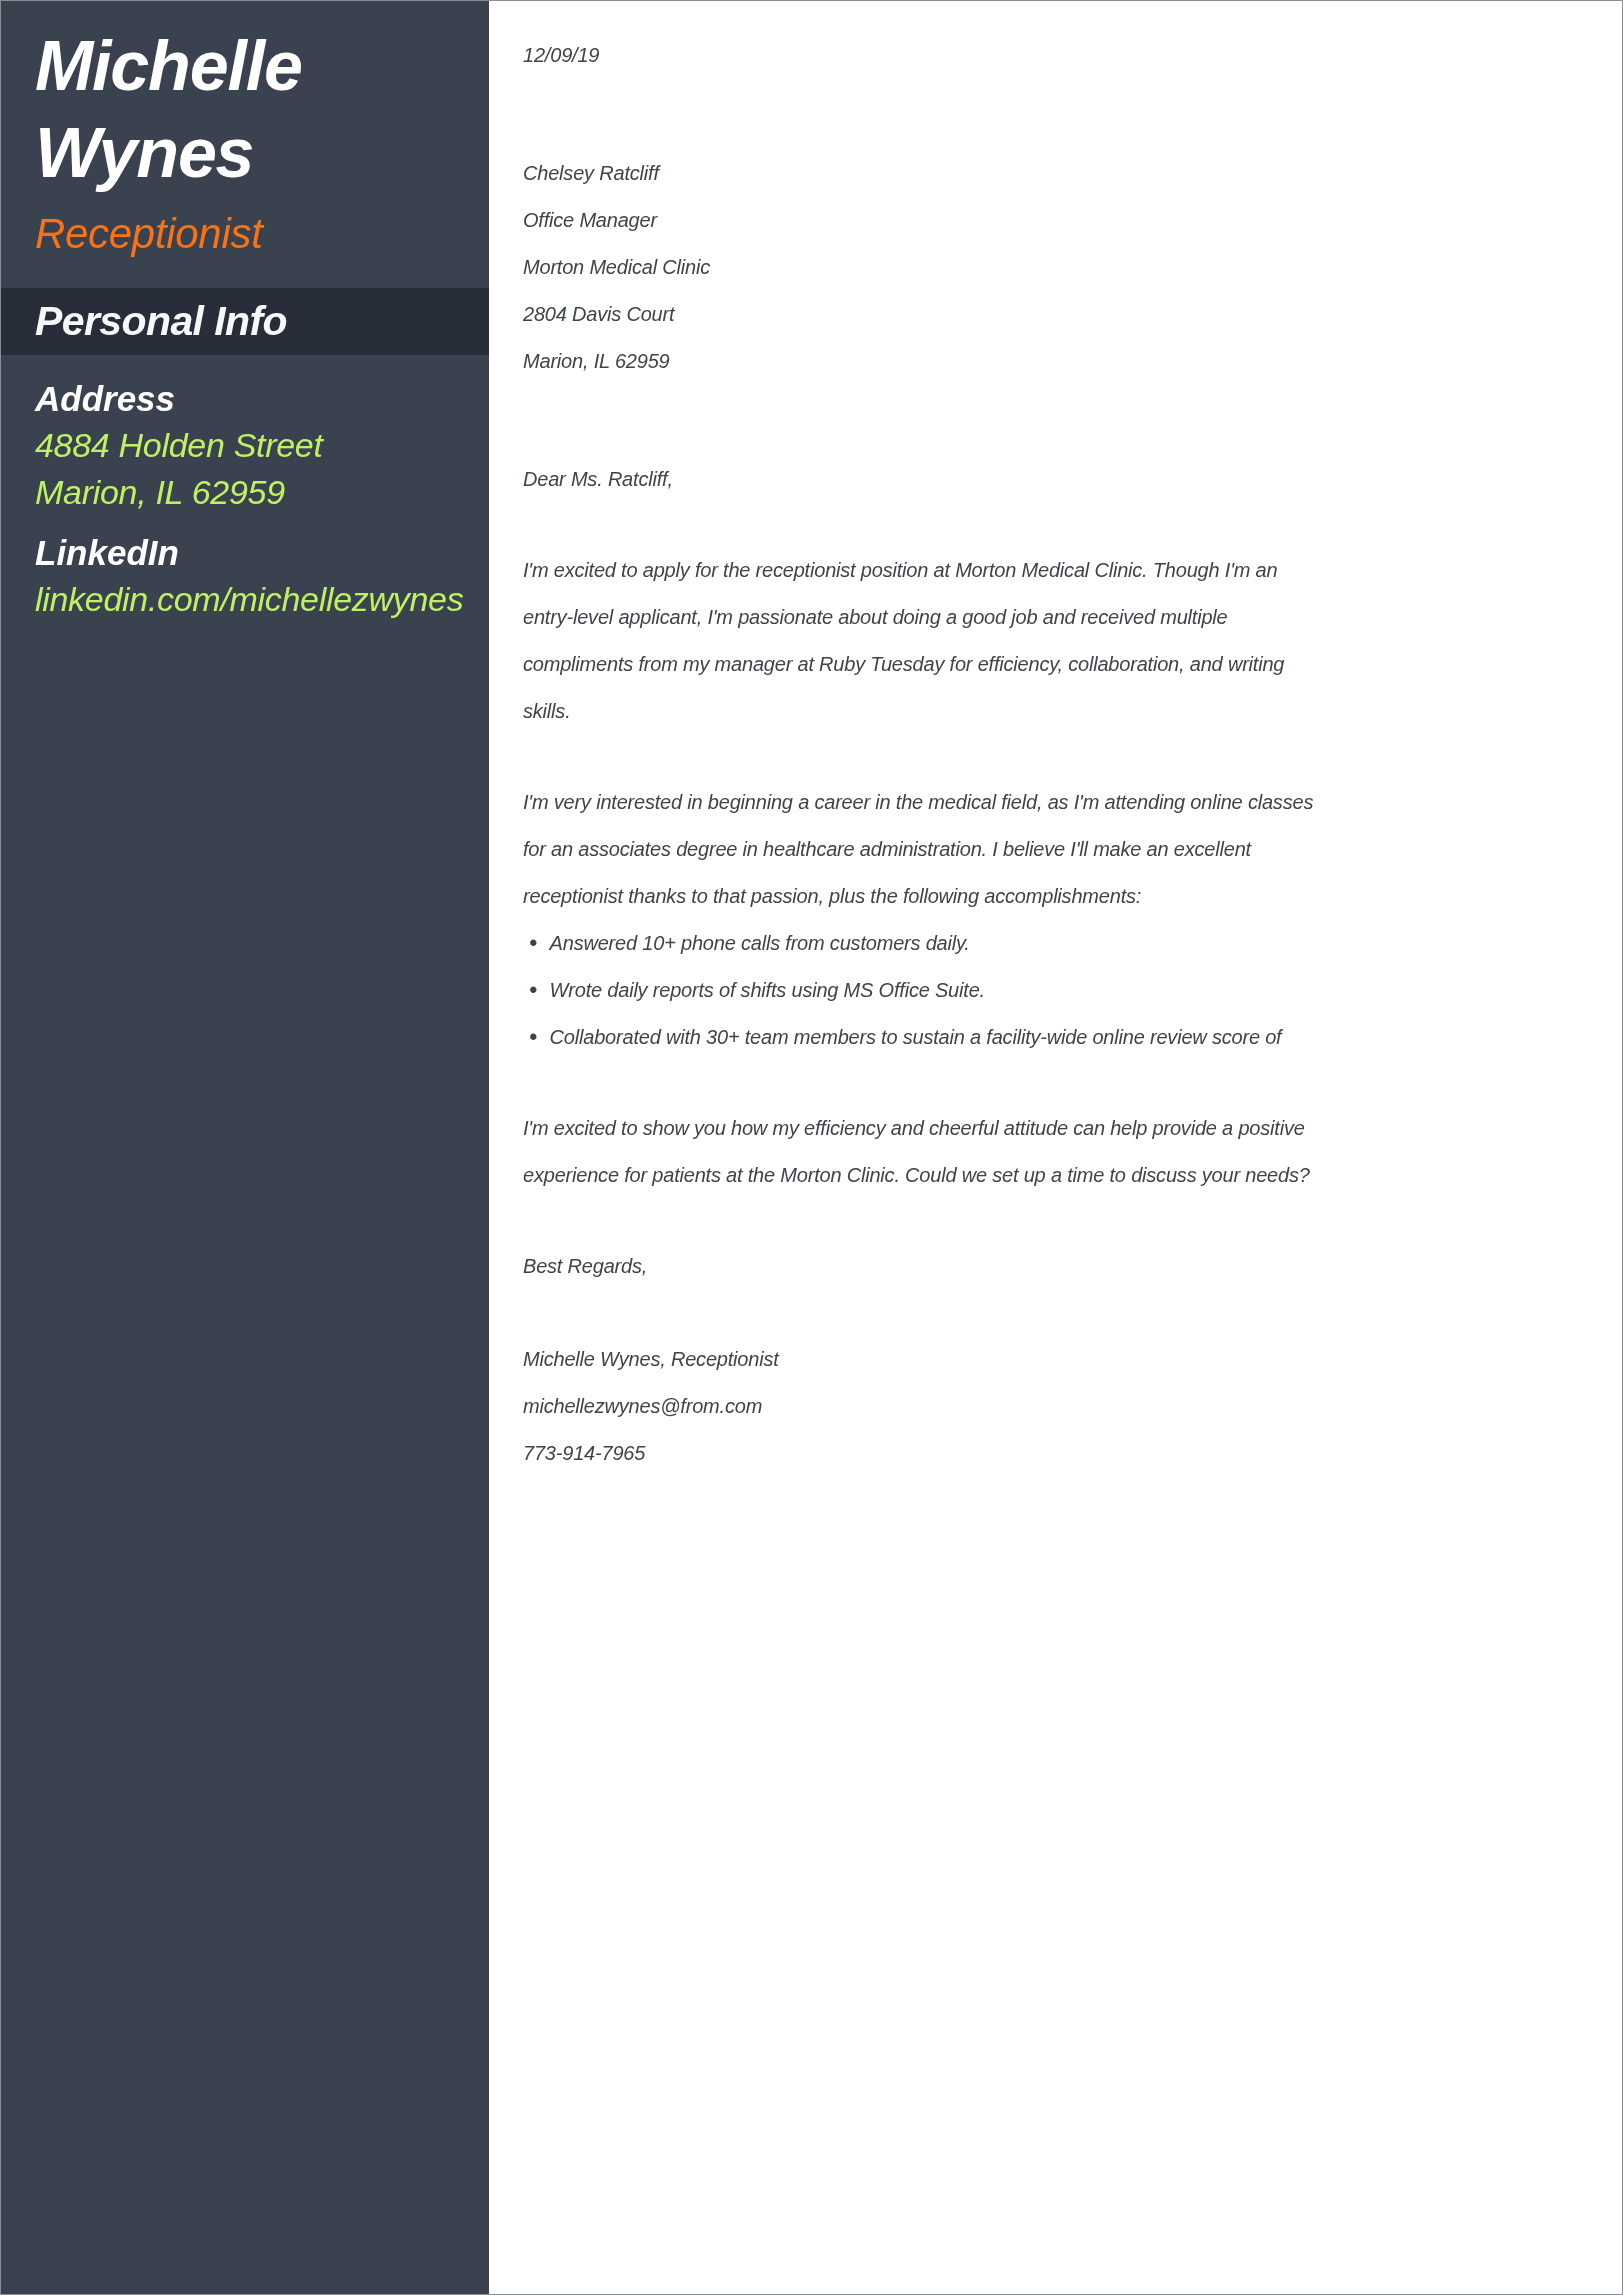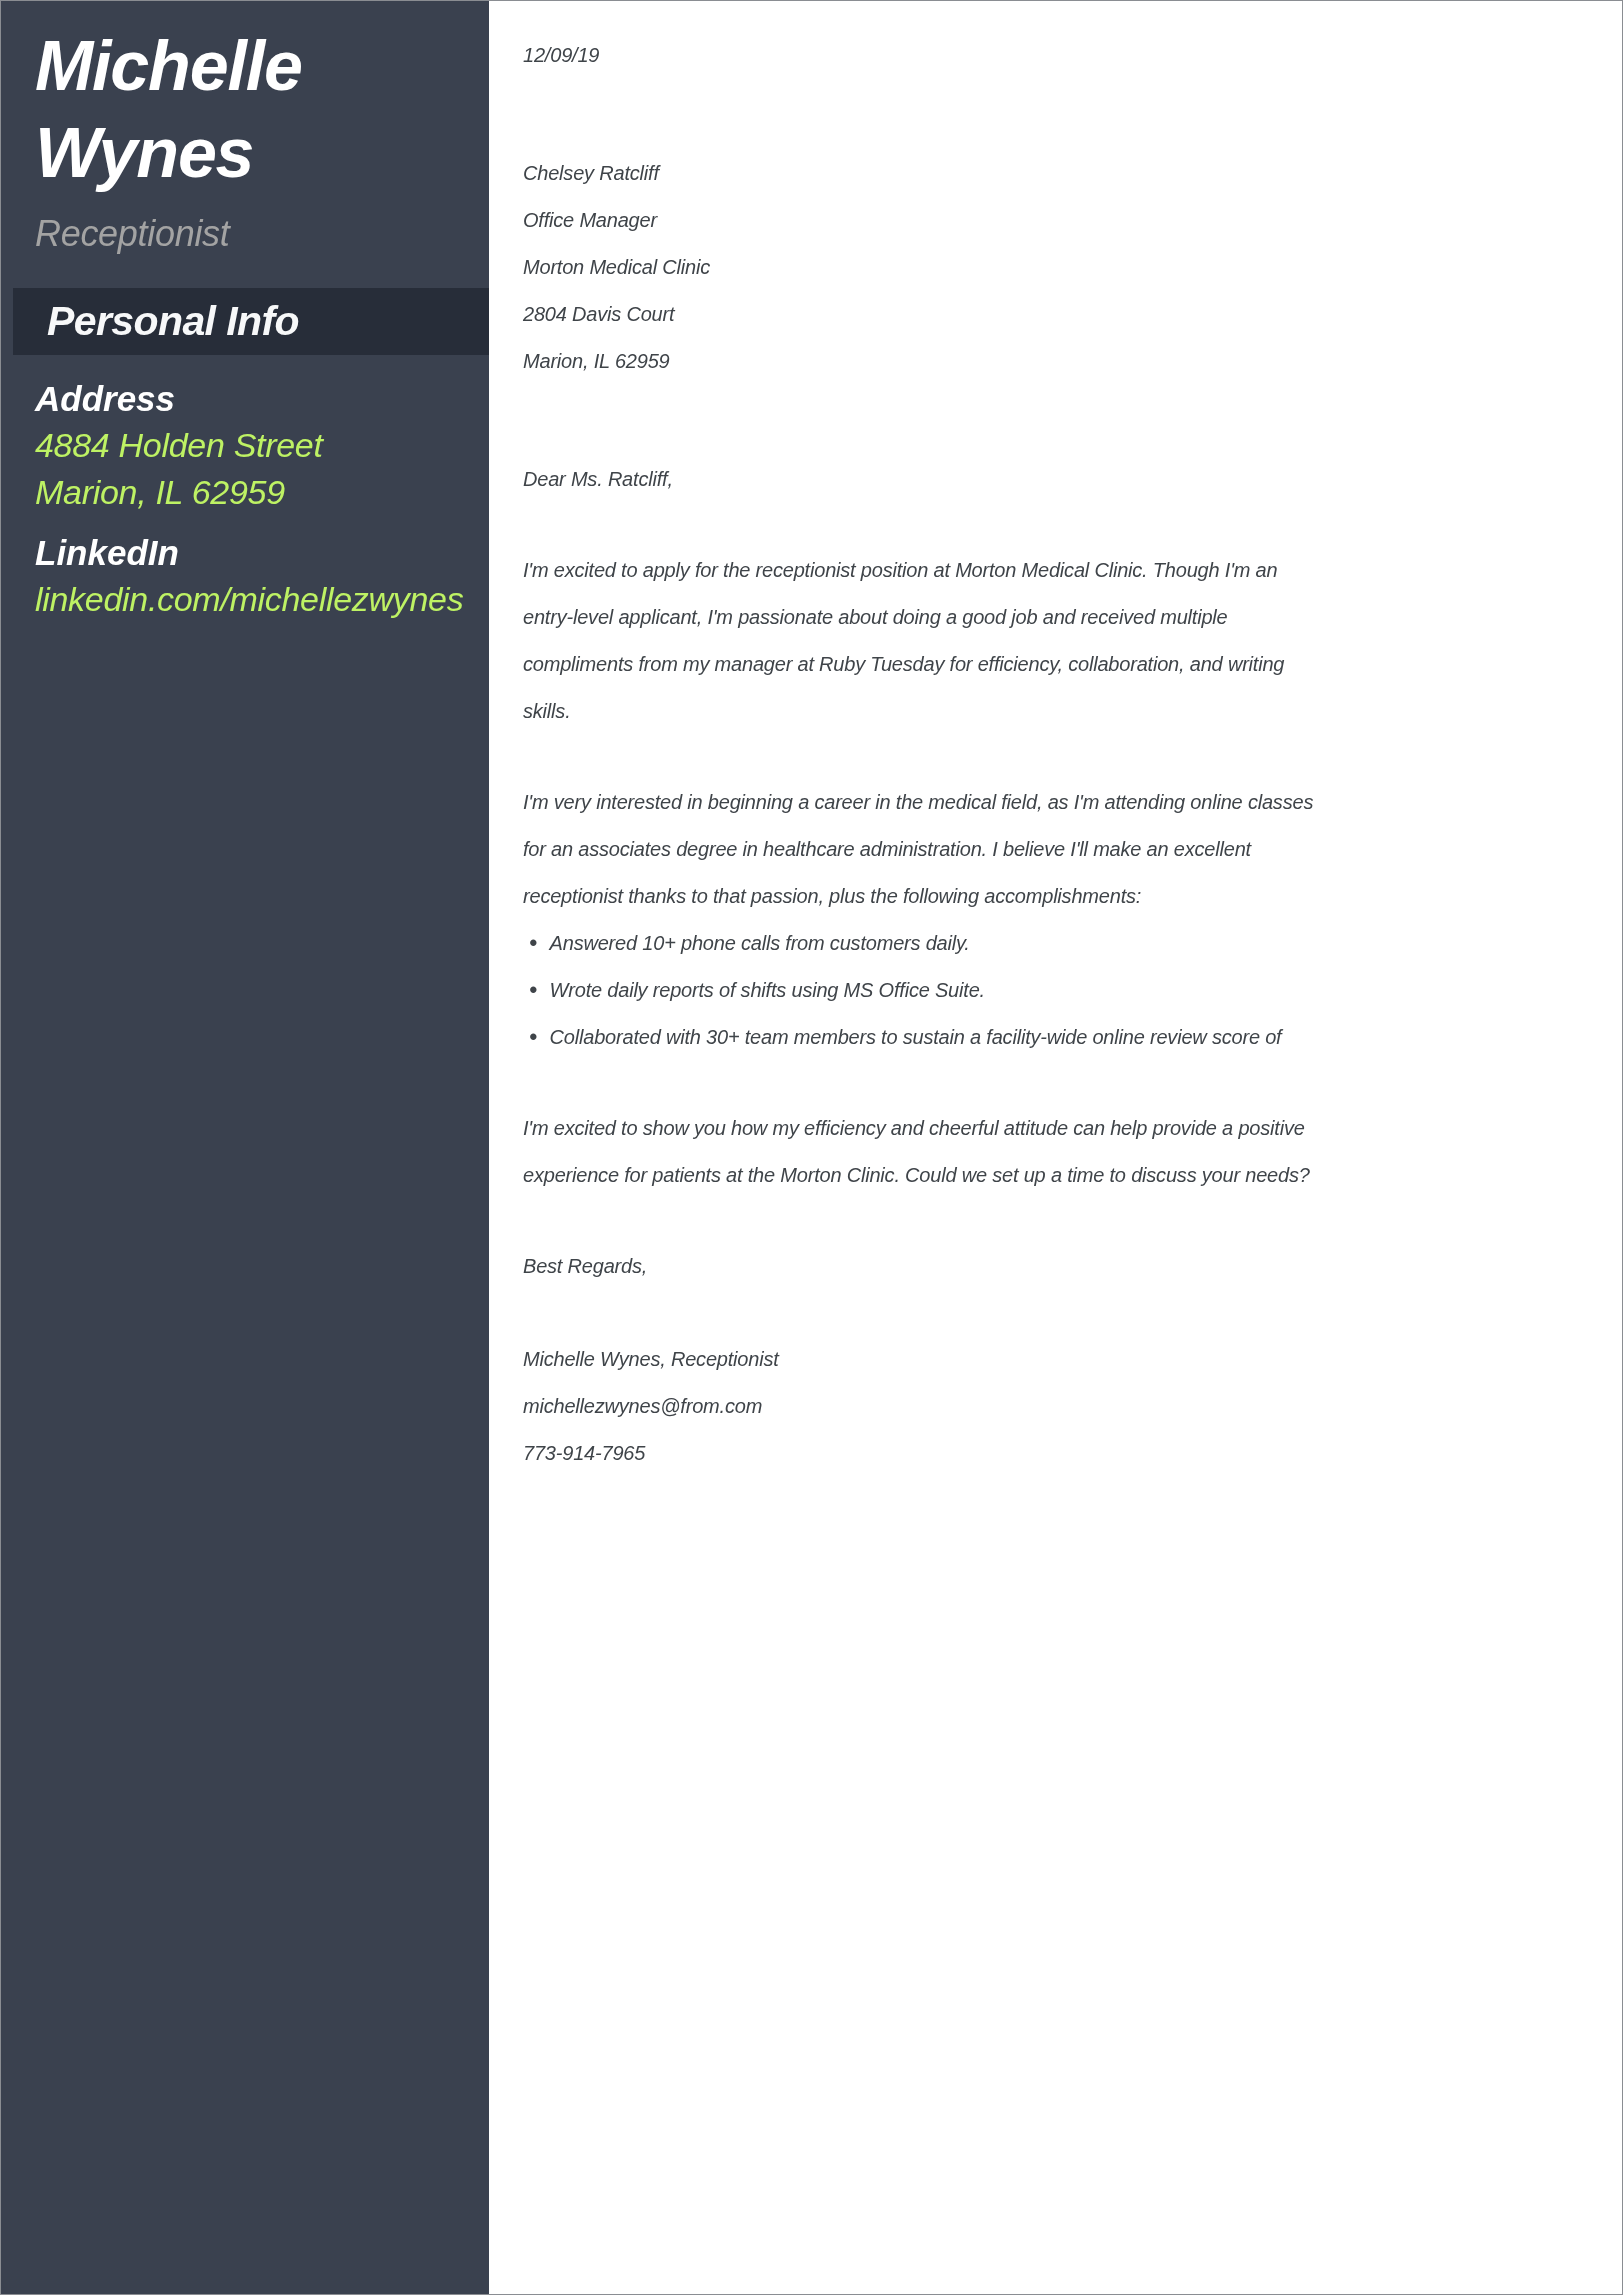--- a/index.html
+++ b/index.html
@@ -30,36 +30,35 @@
     margin: 0;
     font-size: 70px;
     font-weight: bold;
     line-height: 87px;
     letter-spacing: -1.2px;
     color: #ffffff;
   }
   .name span { display: block; }
   .job-title {
     margin-top: 12.4px;
-    font-size: 36px;
+    font-size: 42px;
     line-height: 47px;
     letter-spacing: -0.3px;
-    color: #a3a3a3;
+    color: #f97316;
   }
   .sb-band {
     height: 67px;
     background: #272d39;
     display: flex;
     align-items: center;
     padding-left: 34px;
     font-size: 41px;
     font-weight: bold;
     letter-spacing: -0.6px;
     color: #f7f8f9;
-    margin-left: 12px;
   }
   .sb-body { padding: 0 34px; }
   .sb-field-address { margin-top: 20px; }
   .sb-field-linkedin { margin-top: 13px; }
   .sb-label {
     font-size: 35px;
     font-weight: bold;
     line-height: 47px;
     color: #ffffff;
   }

